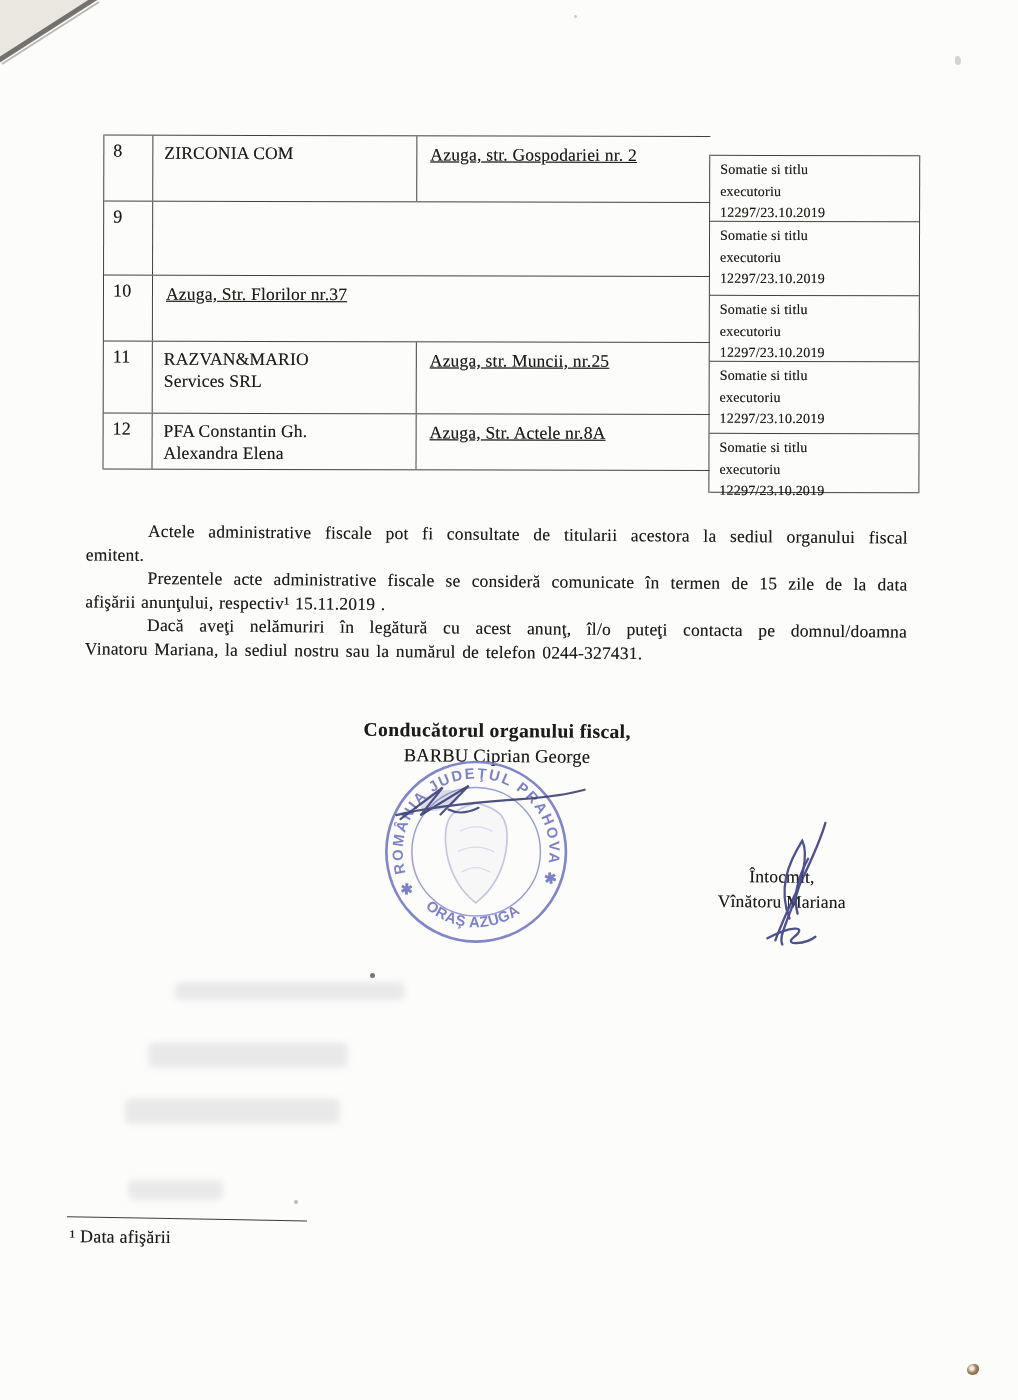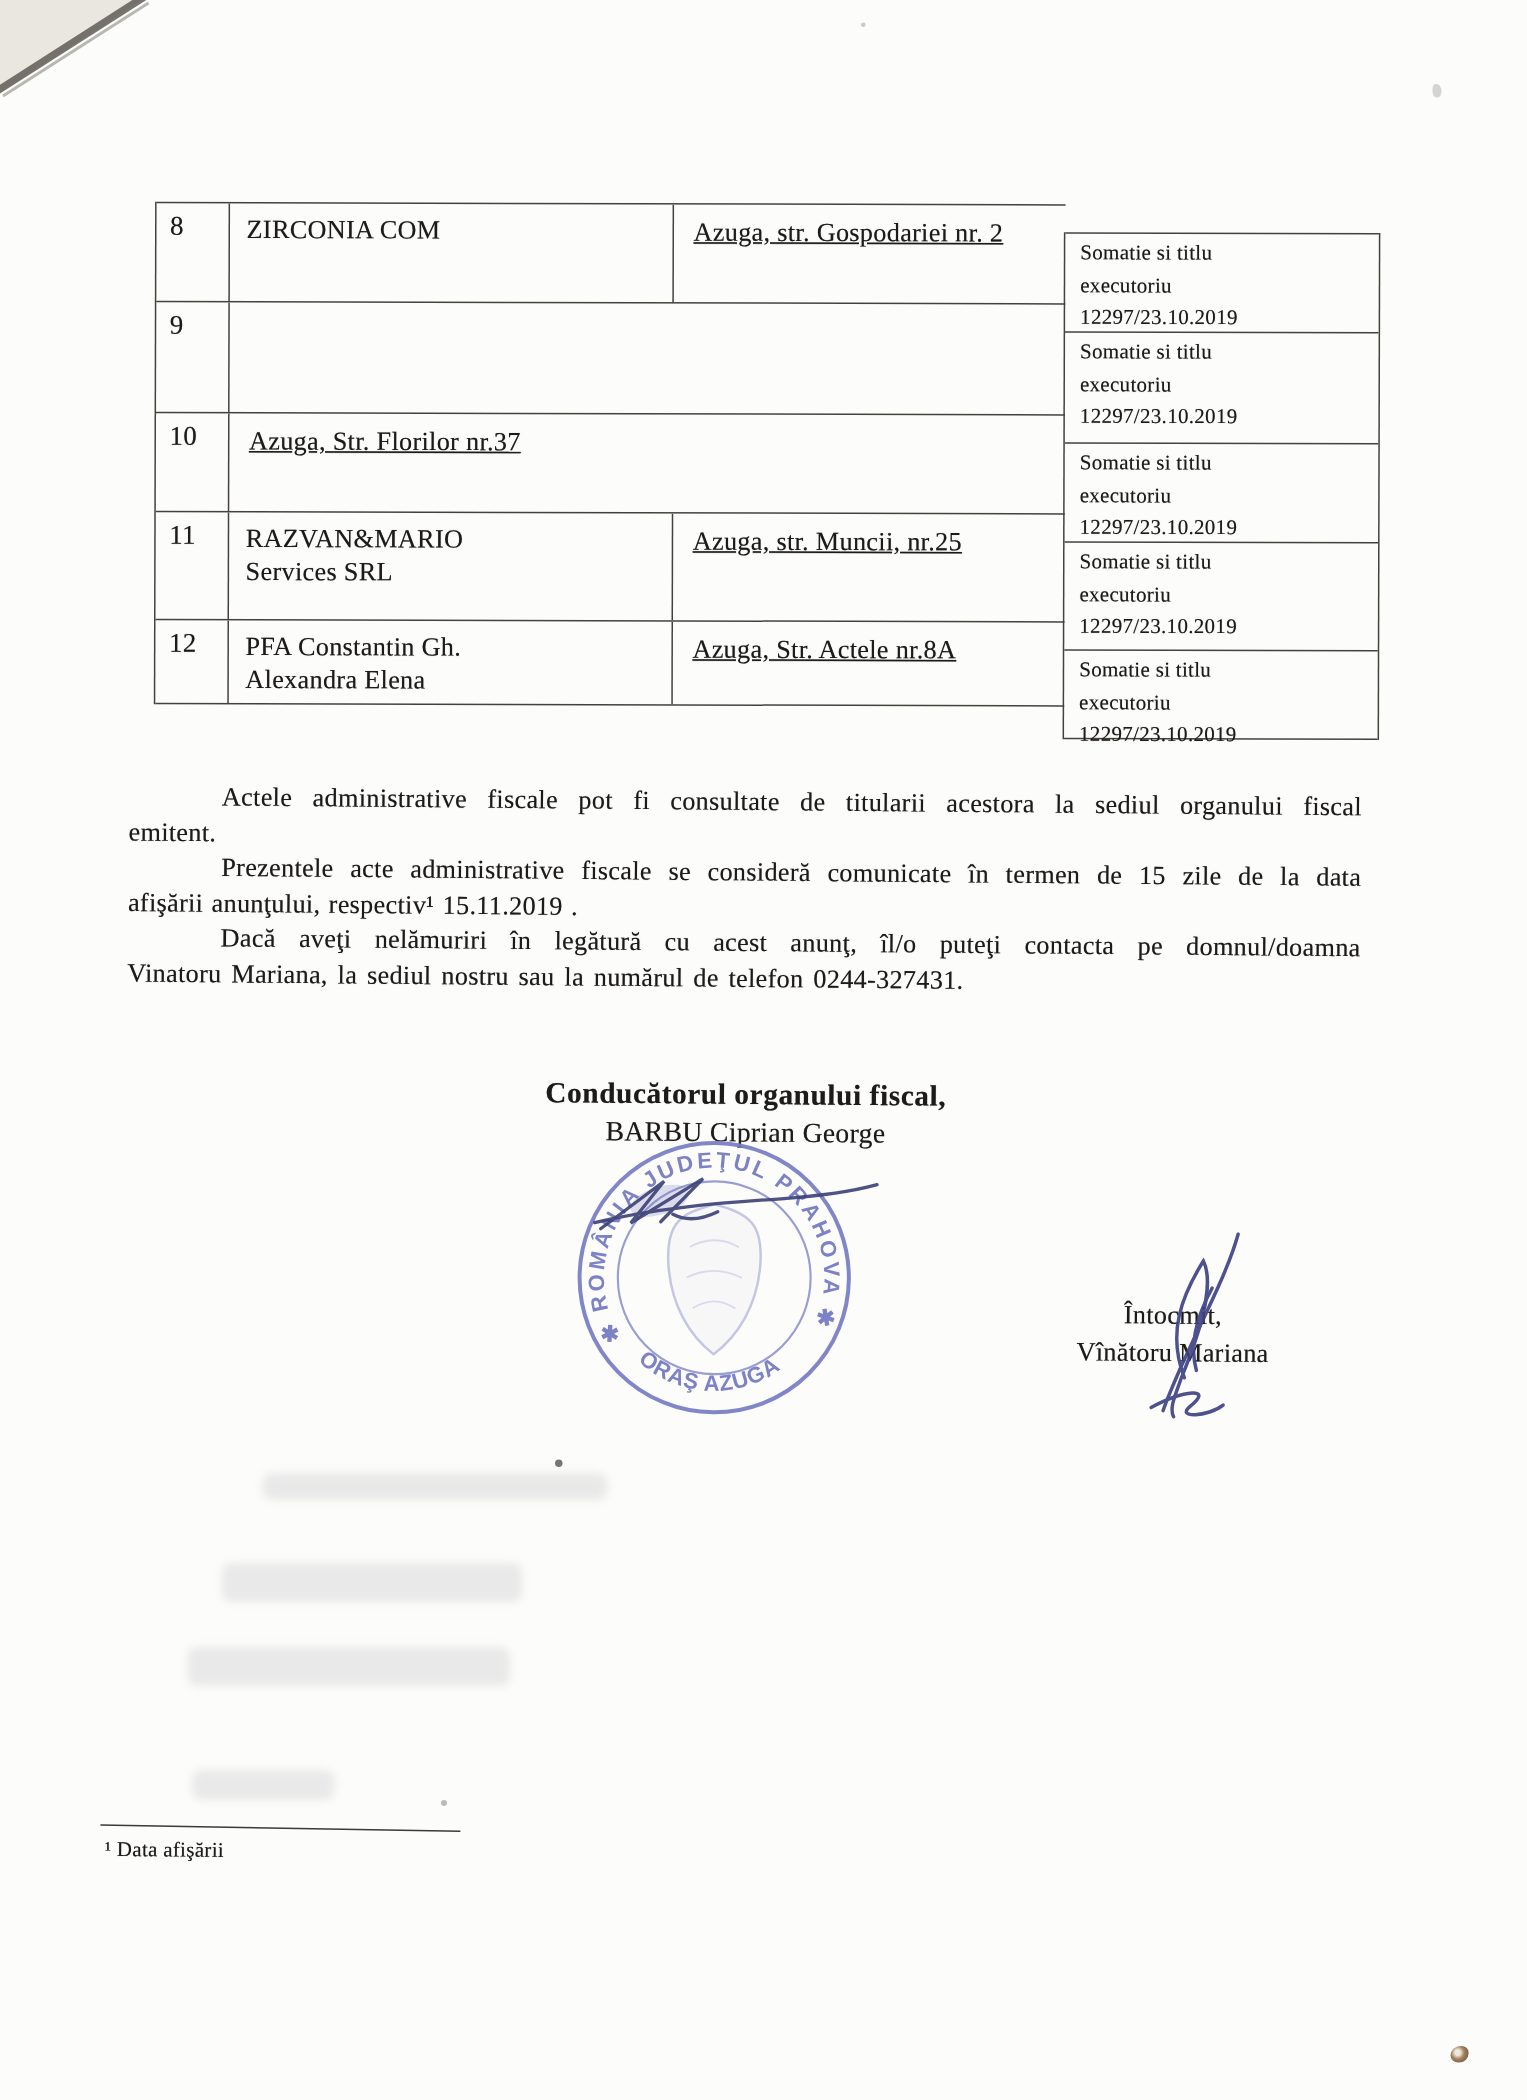--- a/index.html
+++ b/index.html
@@ -16,21 +16,21 @@
   #tableA{
     position:absolute; left:99px; top:138px; width:606px;
     border-left:1.8px solid #45423c; transform:rotate(-0.35deg); transform-origin:0 0;
   }
   .rowA{ display:flex; border-top:1.8px solid #45423c; box-sizing:border-box;}
   .rowA:last-child{ border-bottom:1.8px solid #45423c;}
   .rowA:nth-child(1){height:66px}.rowA:nth-child(2){height:74px}
   .rowA:nth-child(3){height:66px}.rowA:nth-child(4){height:72px}
   .rowA:nth-child(5){height:57px}
   .ca1{ width:49px; box-sizing:border-box; border-right:1.8px solid #45423c; padding:5px 0 0 9px; font-size:18px;}
-  .ca2{ width:296px; box-sizing:border-box; border-right:1.8px solid #45423c; padding:6px 6px 0 11px; font-size:17.5px; white-space:pre-line; line-height:22px;}
+  .ca2{ width:264px; box-sizing:border-box; border-right:1.8px solid #45423c; padding:6px 6px 0 11px; font-size:17.5px; white-space:pre-line; line-height:22px;}
   .ca3{ flex:1; padding:8px 4px 0 13px; font-size:17.5px;text-decoration:underline;}
 
   
   #tableB{
     position:absolute; left:705px; top:153px; width:211px; box-sizing:border-box;
     border-left:1.8px solid #45423c; border-right:1.8px solid #45423c;
     transform:rotate(-0.35deg); transform-origin:0 0;
   }
   .cb{ box-sizing:border-box; border-top:1.8px solid #45423c; padding:3px 4px 0 10px;
        font-size:14px; line-height:21.5px; white-space:pre-line; overflow:visible;}
@@ -46,21 +46,21 @@
   .wide1{ word-spacing:1px;} .wide2{ word-spacing:2px;}
 
   
   #sigblock{ position:absolute; left:337px; top:720px; width:322px; text-align:center;}
   #sigtitle{ font-weight:bold; font-size:19.5px; letter-spacing:.4px;}
   #signame{ font-size:18.5px; margin-top:4px;}
   #prepared{ position:absolute; left:700px; top:862px; width:168px; text-align:center; font-size:17.5px; line-height:25px;}
 
   
   #fnrule{ position:absolute; left:72px; top:1221px; width:240px; height:0; border-top:1.8px solid #3c3a36; transform:rotate(0.5deg);}
-  #footnote{ position:absolute; left:75px; top:1230px; font-size:14px;}
+  #footnote{ position:absolute; left:75px; top:1230px; font-size:18px;}
 
   
   .smudge{ position:absolute; background:rgba(105,110,122,.13); filter:blur(3px); border-radius:6px;}
   .speck{ position:absolute; border-radius:50%;}
   #corner{ position:absolute; left:0; top:0; }
   svg{ display:block; }
   .inksvg{ position:absolute; pointer-events:none;}
 </style>
 </head>
 <body>

